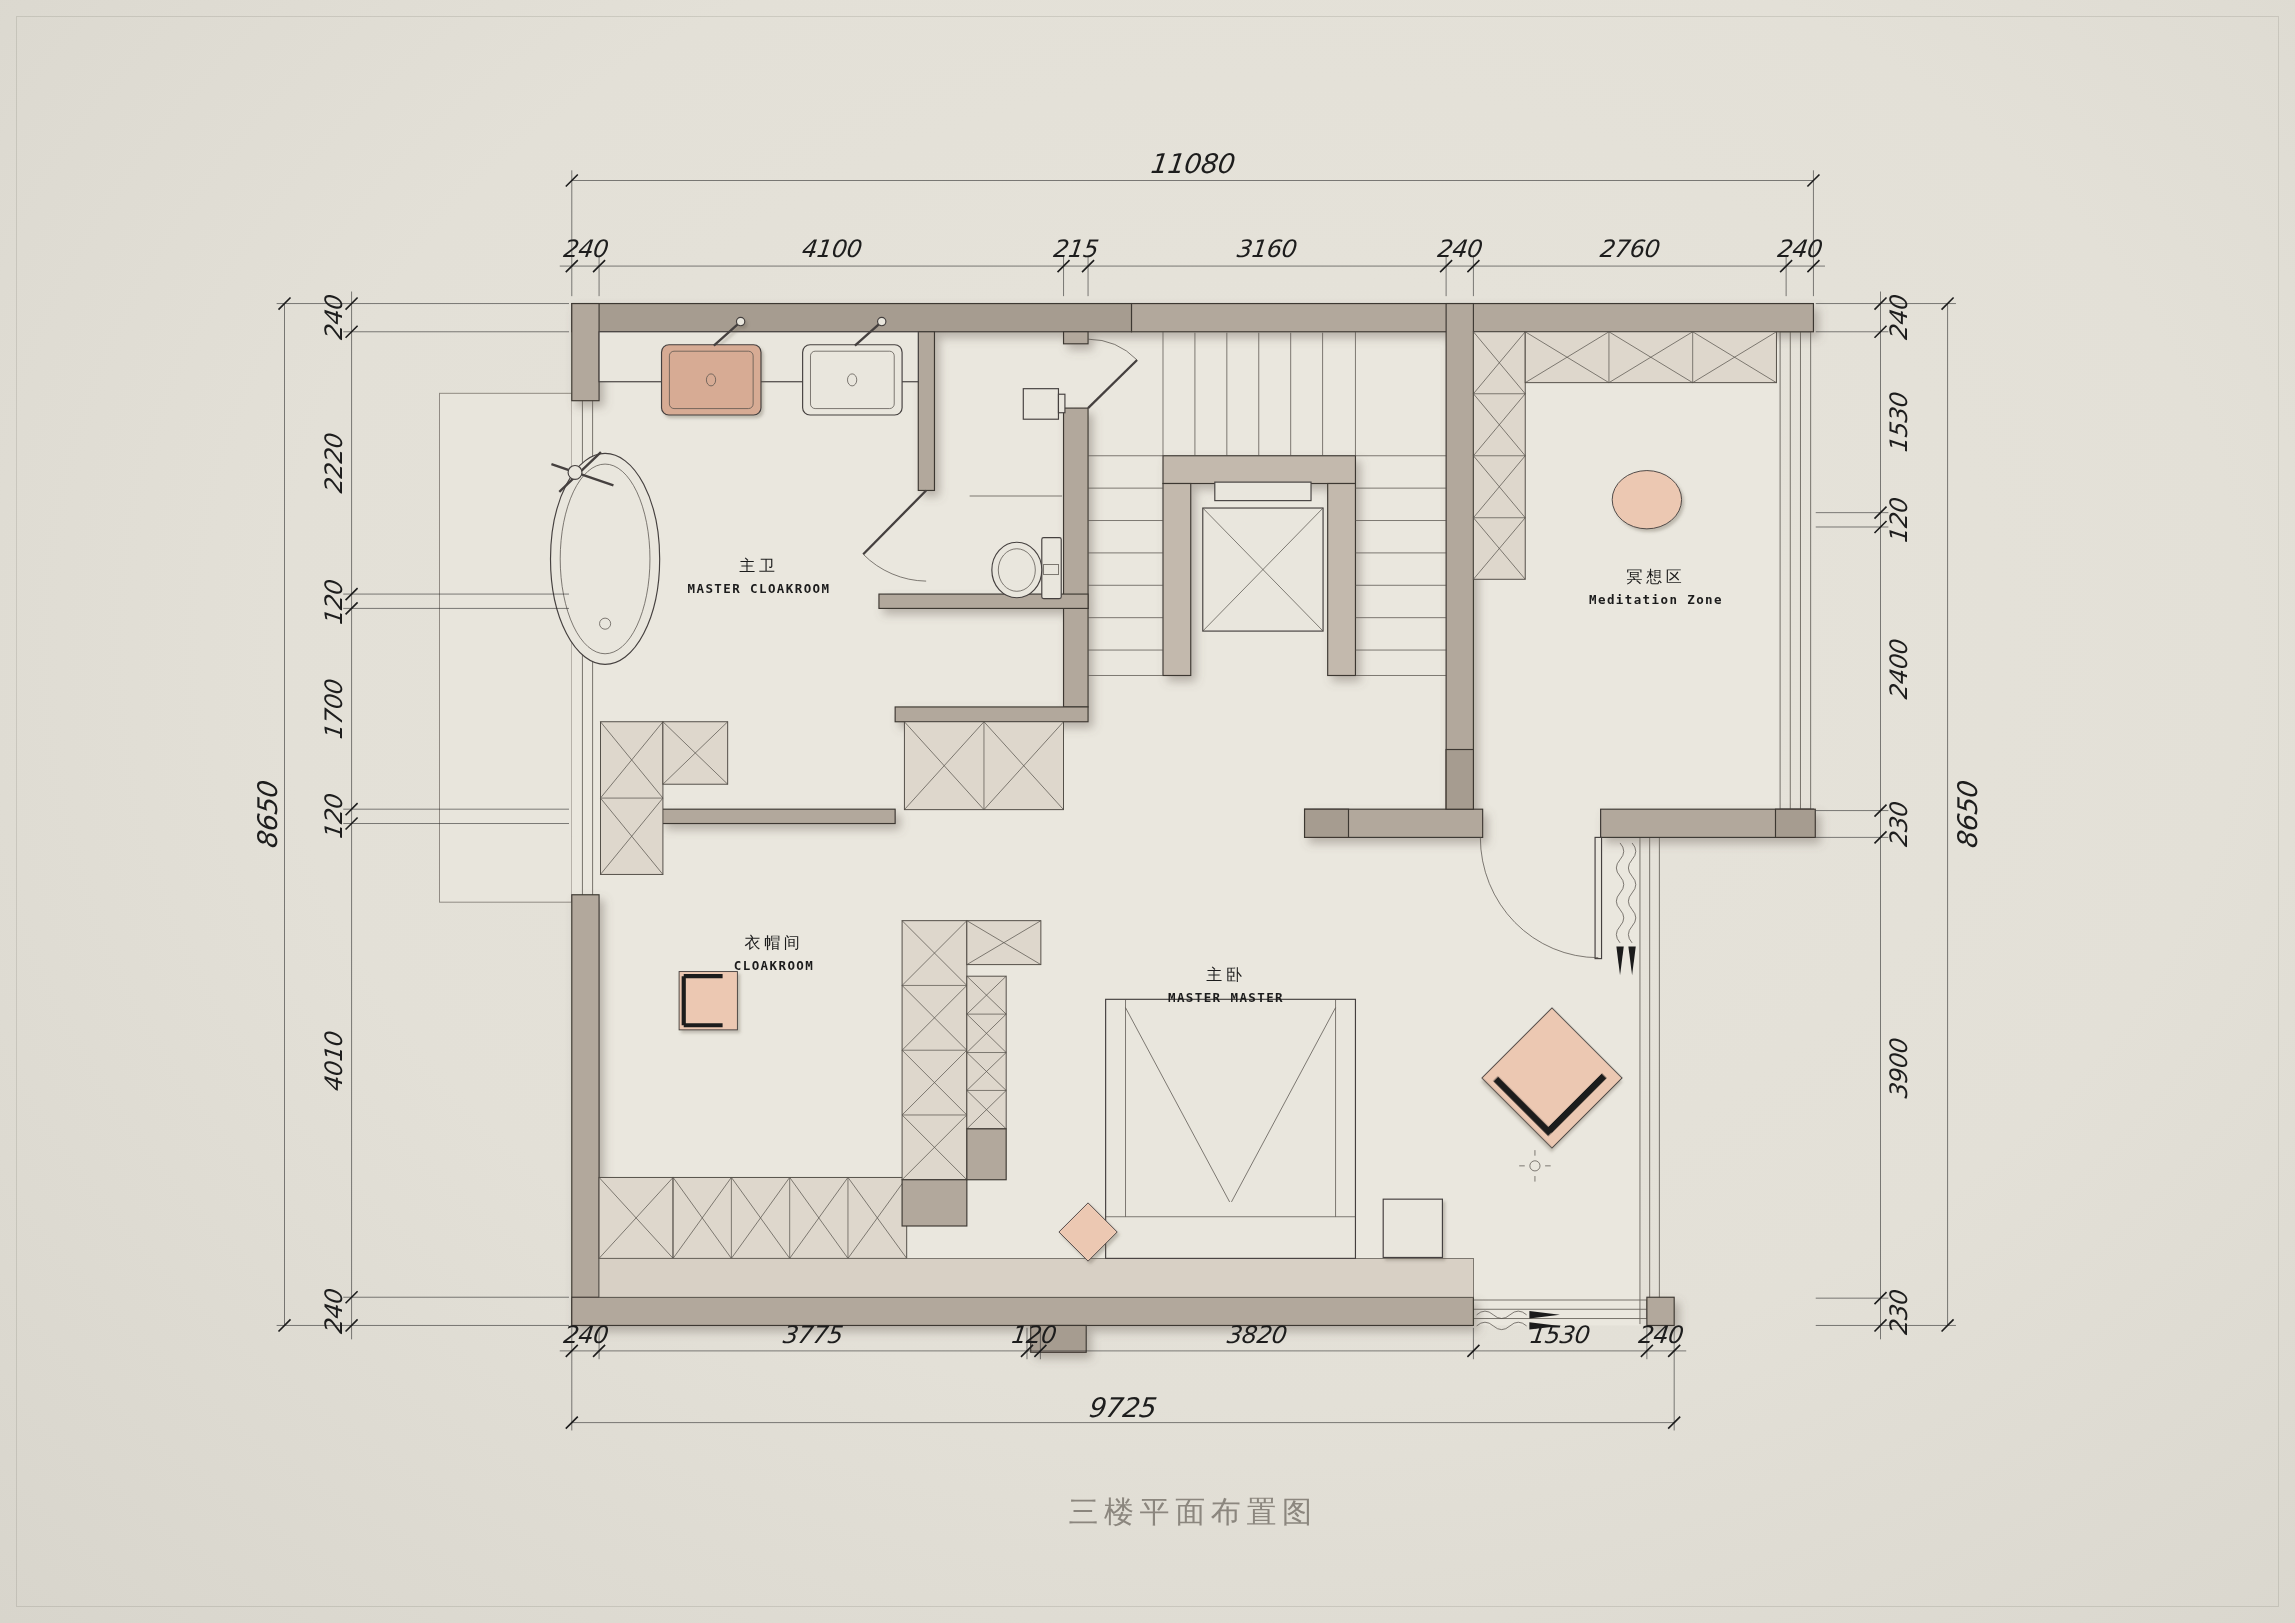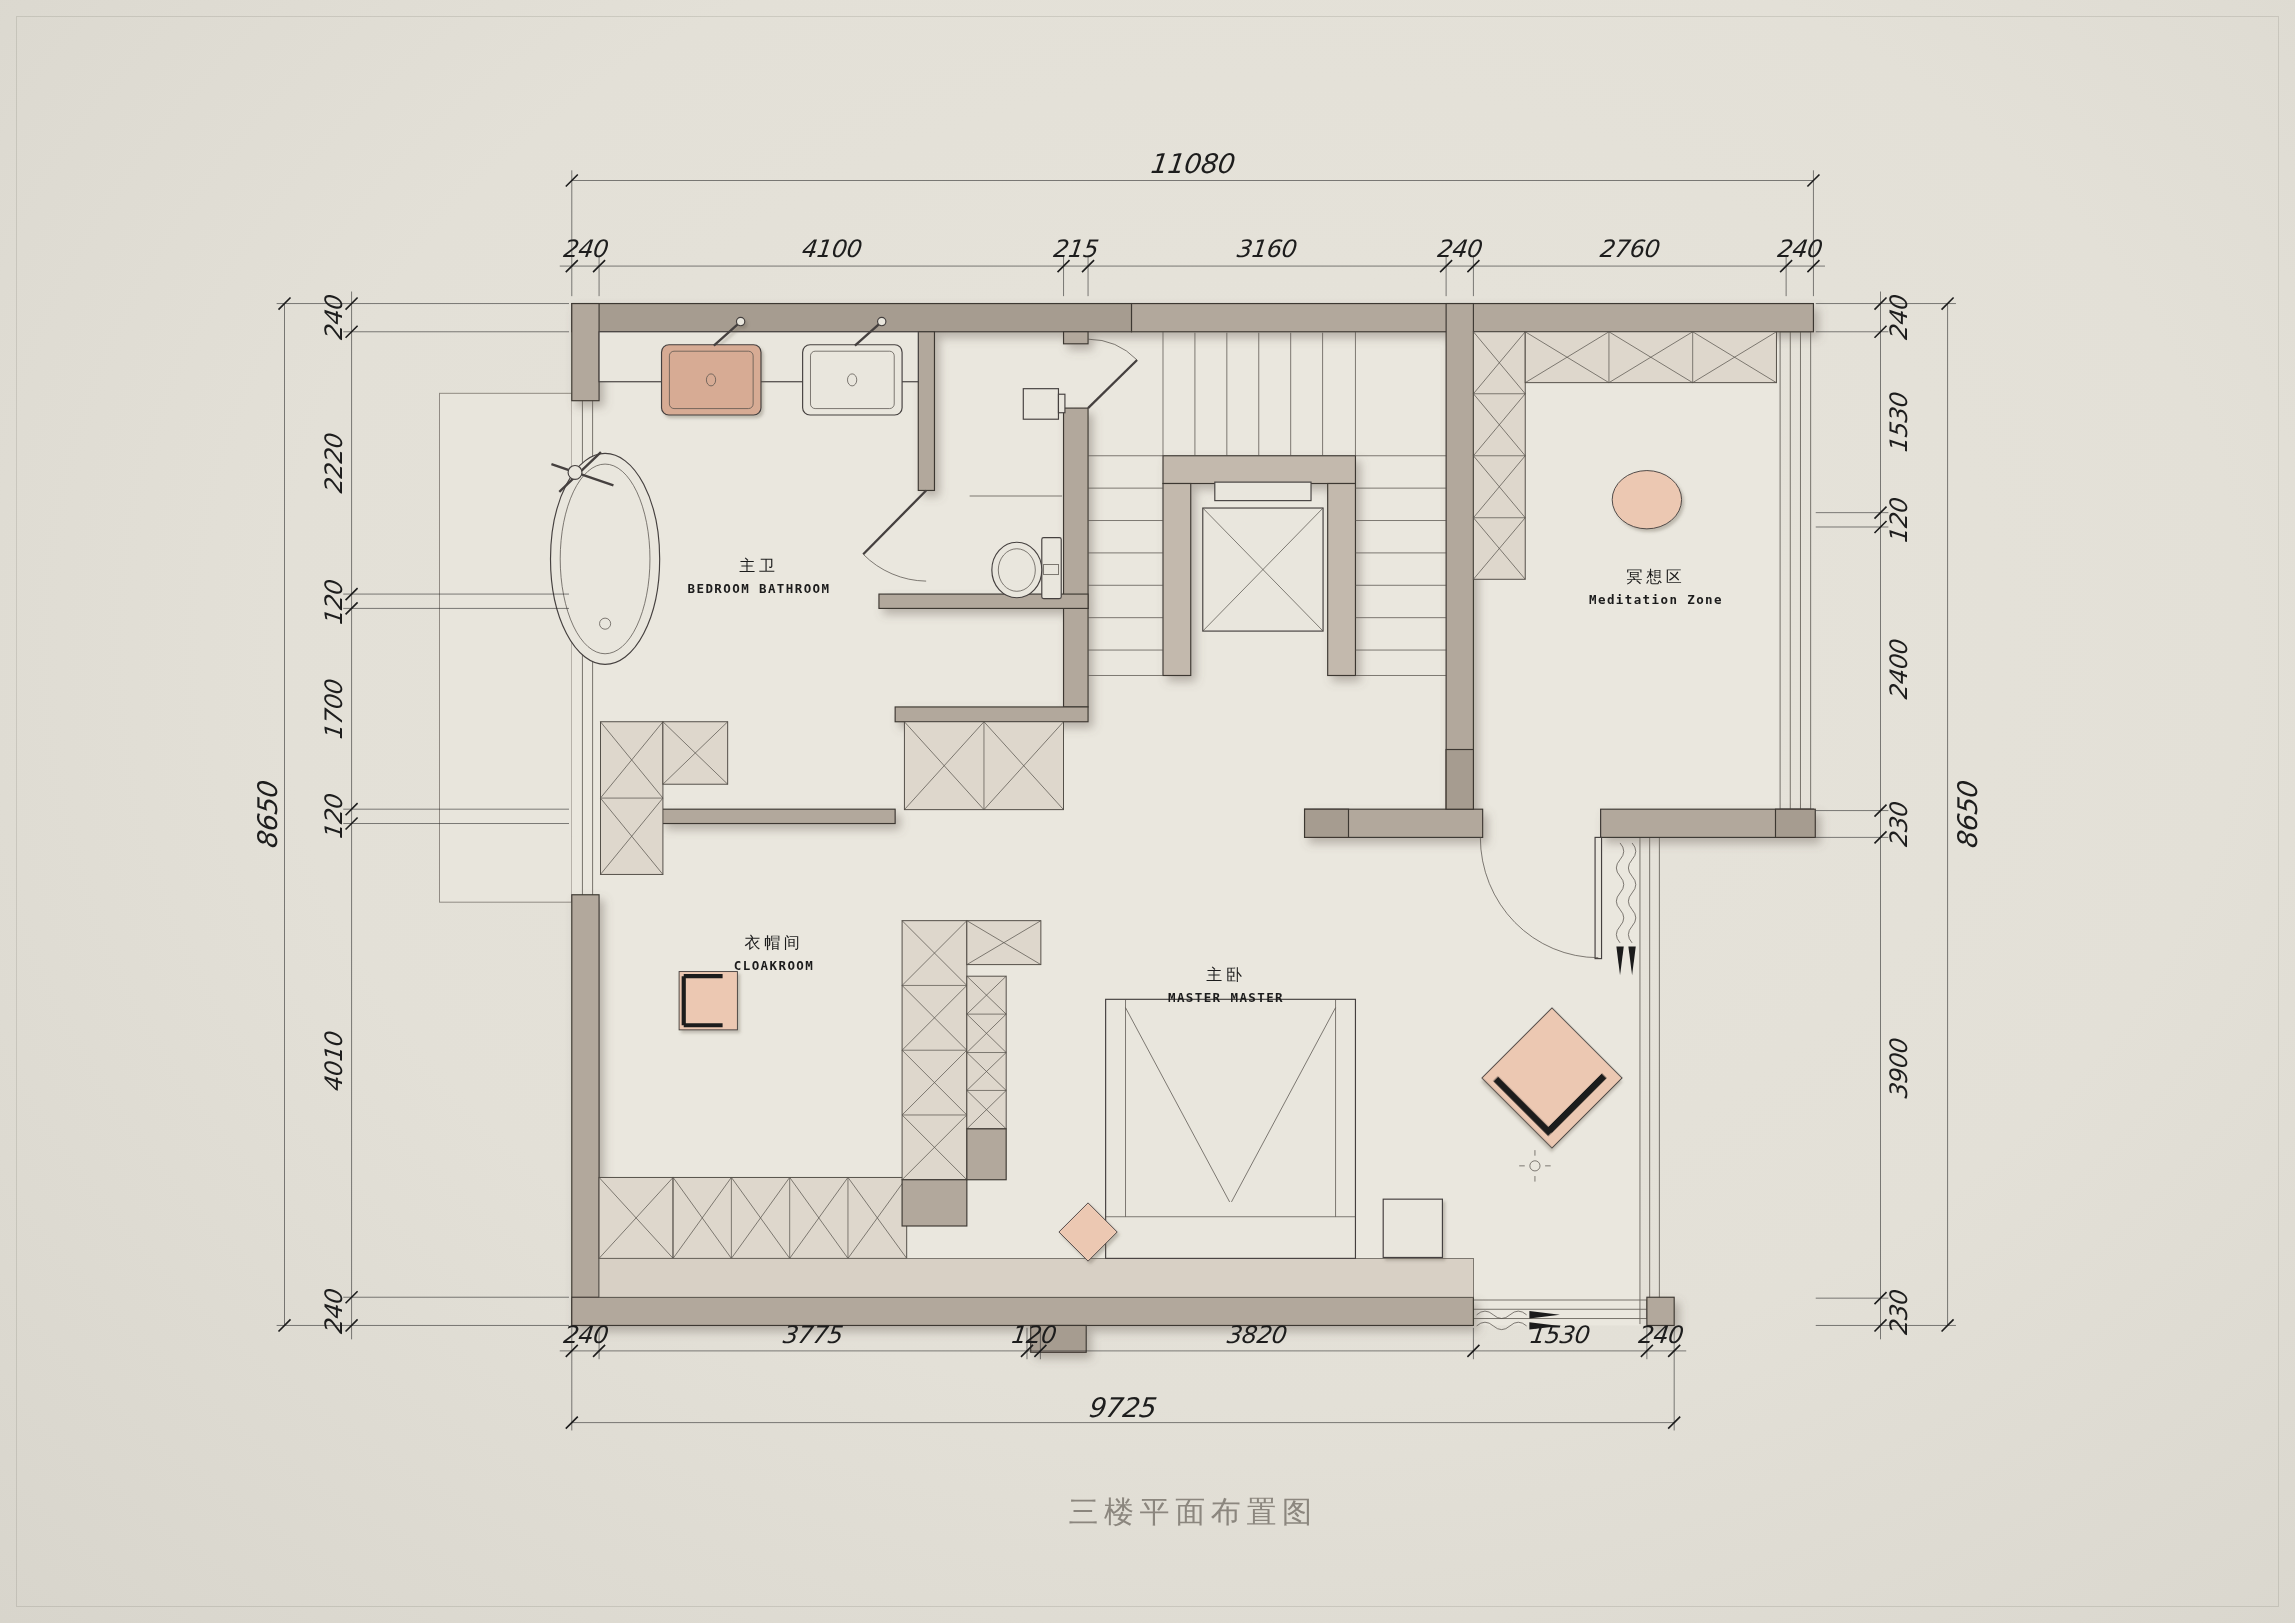--- a/index.html
+++ b/index.html
@@ -357,21 +357,21 @@
 <span class="dim total" style="left:1123px;top:1407px">9725</span>
 <span class="dim" style="left:586px;top:1335px">240</span>
 <span class="dim" style="left:813px;top:1335px">3775</span>
 <span class="dim" style="left:1034px;top:1335px">120</span>
 <span class="dim" style="left:1257px;top:1335px">3820</span>
 <span class="dim" style="left:1560px;top:1335px">1530</span>
 <span class="dim" style="left:1661px;top:1335px">240</span>
 
 <div class="room" style="left:759px;top:576px">
   <span class="zh">主卫</span>
-  <span class="en">BEDROOM BATHROOM</span>
+  <span class="en">MASTER CLOAKROOM</span>
 </div>
 <div class="room" style="left:1656px;top:587px">
   <span class="zh">冥想区</span>
   <span class="en">Meditation Zone</span>
 </div>
 <div class="room" style="left:774px;top:953px">
   <span class="zh">衣帽间</span>
   <span class="en">CLOAKROOM</span>
 </div>
 <div class="room" style="left:1226px;top:985px">

